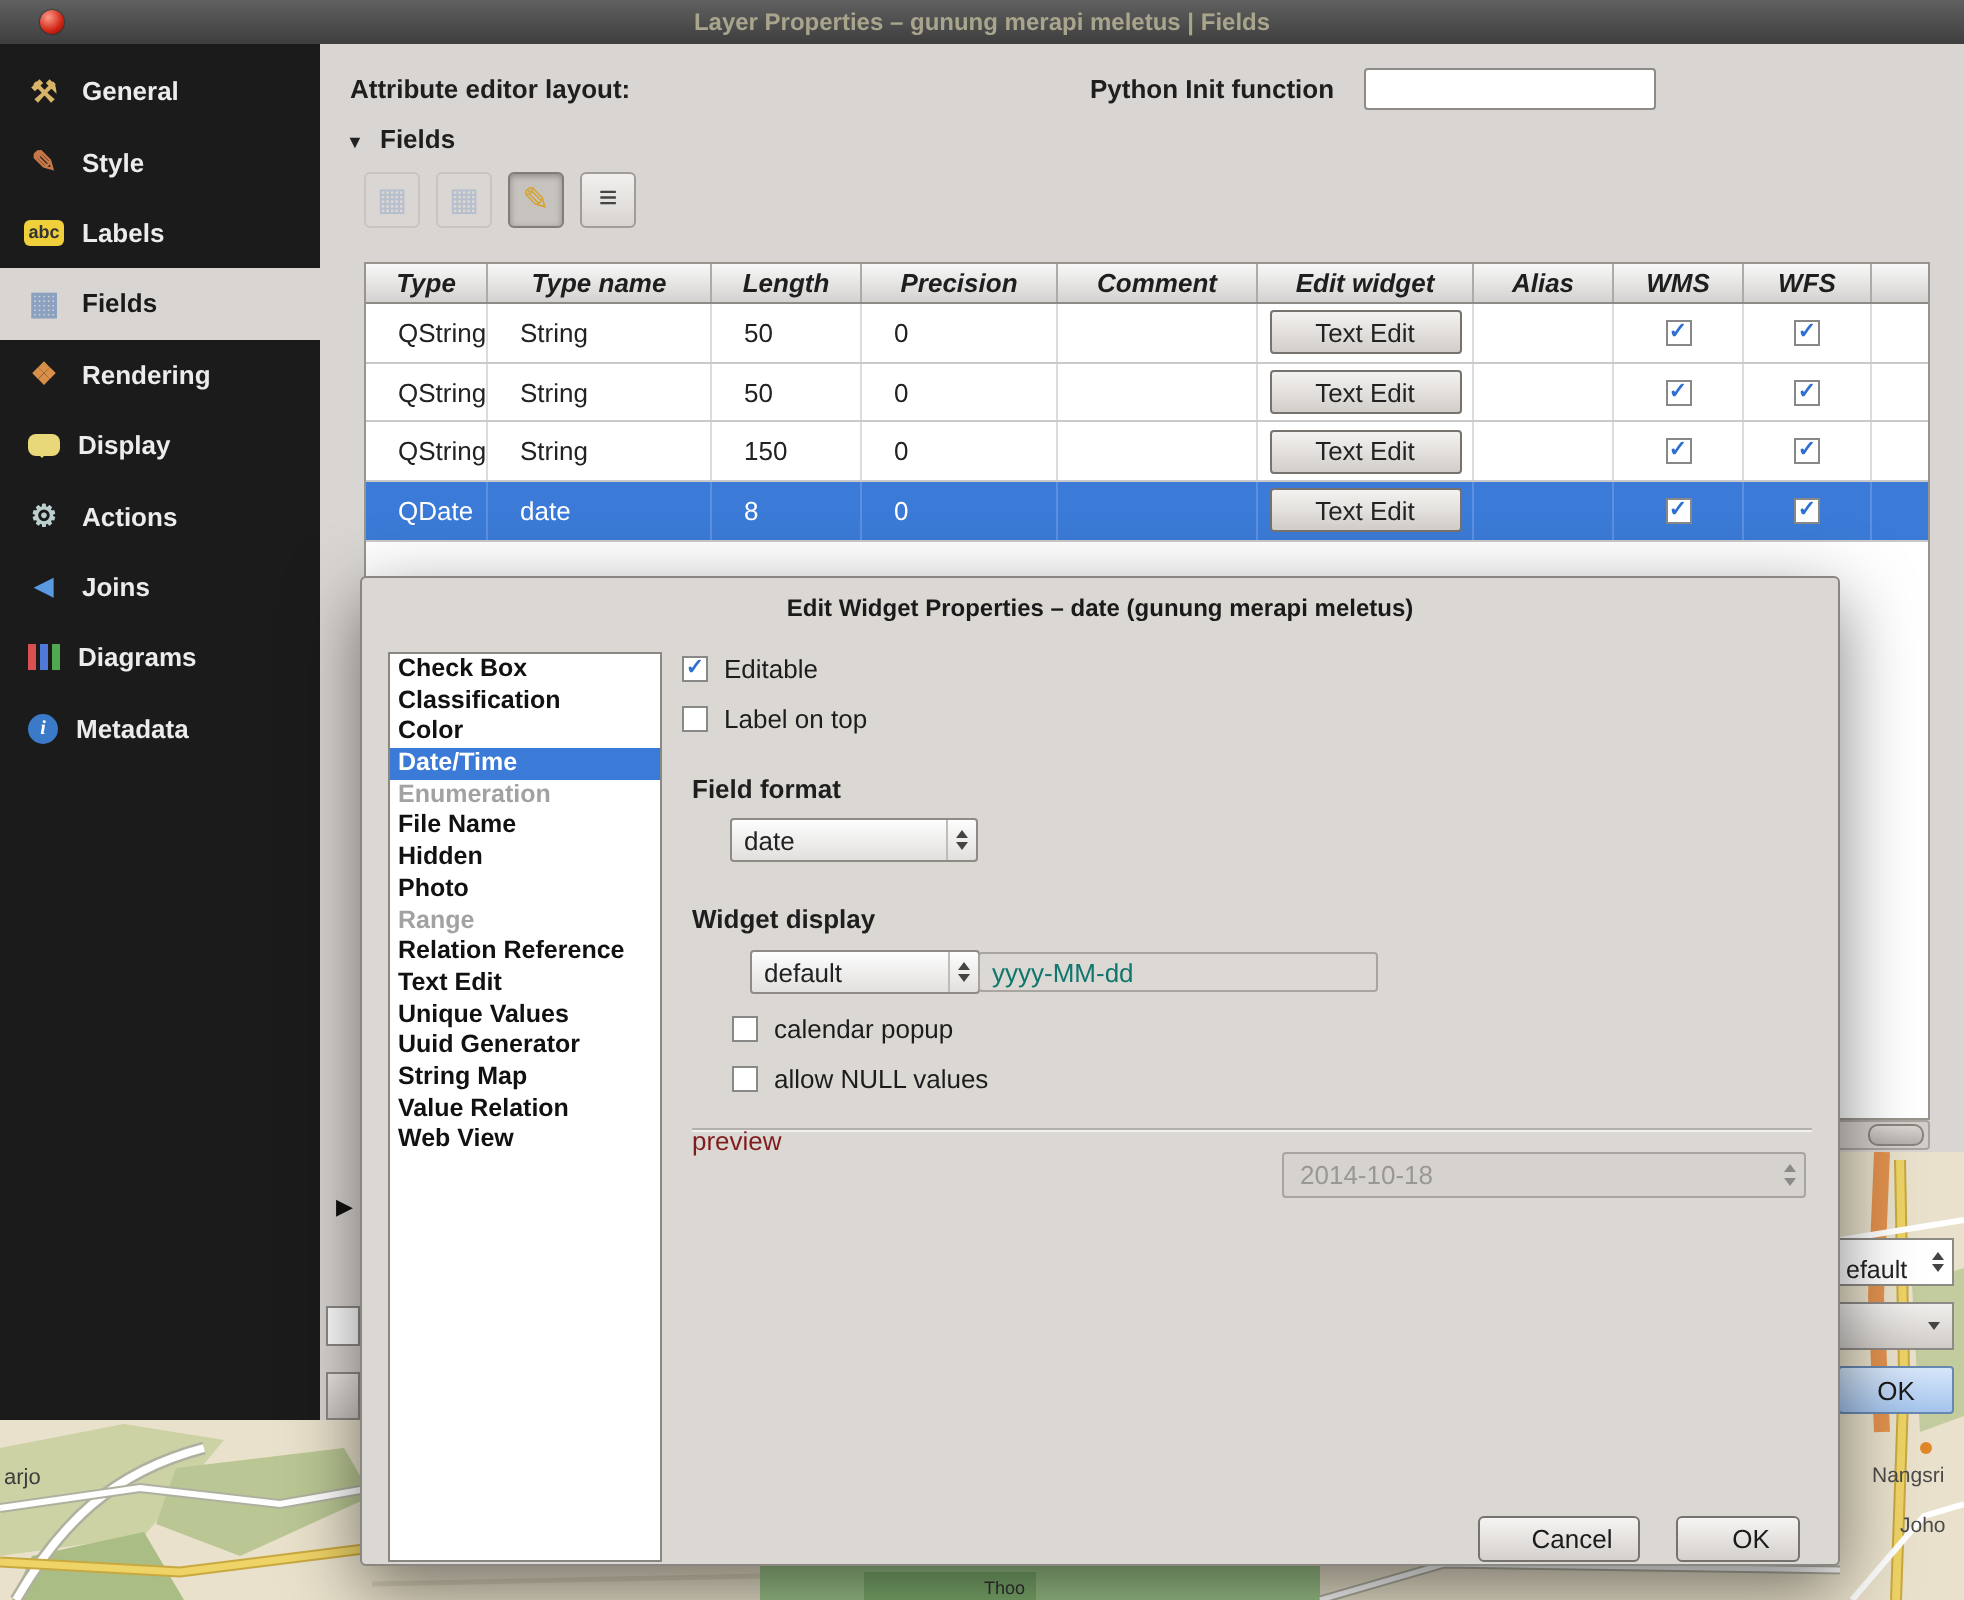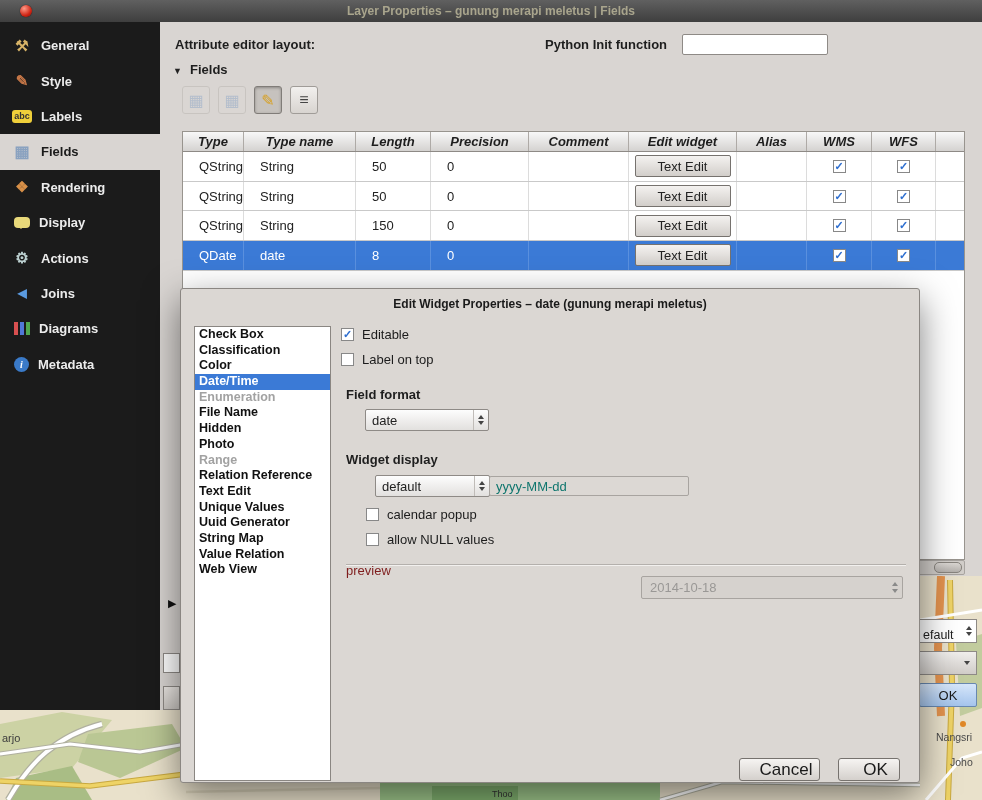--- a/index.html
+++ b/index.html
@@ -138,21 +138,21 @@
   #chk-null { left:185px; top:243px; }
   .separator { position:absolute; left:165px; top:275px; width:560px; height:2px;
     border-top:1px solid #b4b0ac; border-bottom:1px solid #f2f0ee; }
   #preview-label { position:absolute; left:165px; top:274px; color:#7f1d1d; }
   #preview-field { position:absolute; left:460px; top:287px; width:262px; height:23px; background:#d6d2ce;
     border:1px solid #a8a4a0; border-radius:2px; display:flex; align-items:center; color:#9a9896; padding-left:8px; }
   #preview-field .arrows { margin-left:auto; margin-right:4px; display:flex; flex-direction:column; gap:3px; }
   #preview-field .tri-up { border-bottom-color:#8a8a8a; }
   #preview-field .tri-down { border-top-color:#8a8a8a; }
   .dlg-btn { position:absolute; height:23px; background:linear-gradient(#f6f4f2,#d4d0cc); border:1px solid #76726e;
-    border-radius:3px; font-family:inherit; font-size:17px; color:#1a1a1a;padding-left:13px; }
+    border-radius:3px; font-family:inherit; font-size:13px; color:#1a1a1a;padding-left:13px; }
   #btn-cancel { left:558px; top:469px; width:81px; }
   #btn-ok { left:657px; top:469px; width:62px; }
 </style>
 </head>
 <body>
 
 <svg class="map-svg" width="982" height="224" viewBox="0 0 982 224">
   <rect x="0" y="0" width="982" height="224" fill="#e9e1cb"></rect>
   <g>
     <polygon points="0,148 62,136 112,144 72,192 0,202" fill="#ccd2a4"></polygon>

